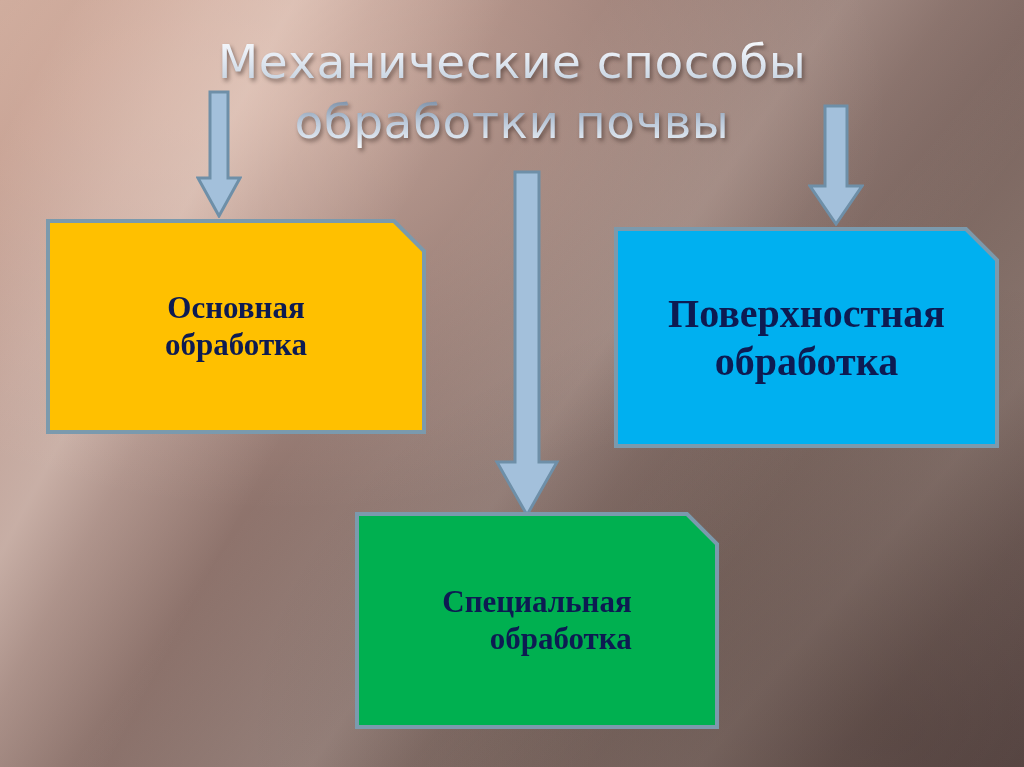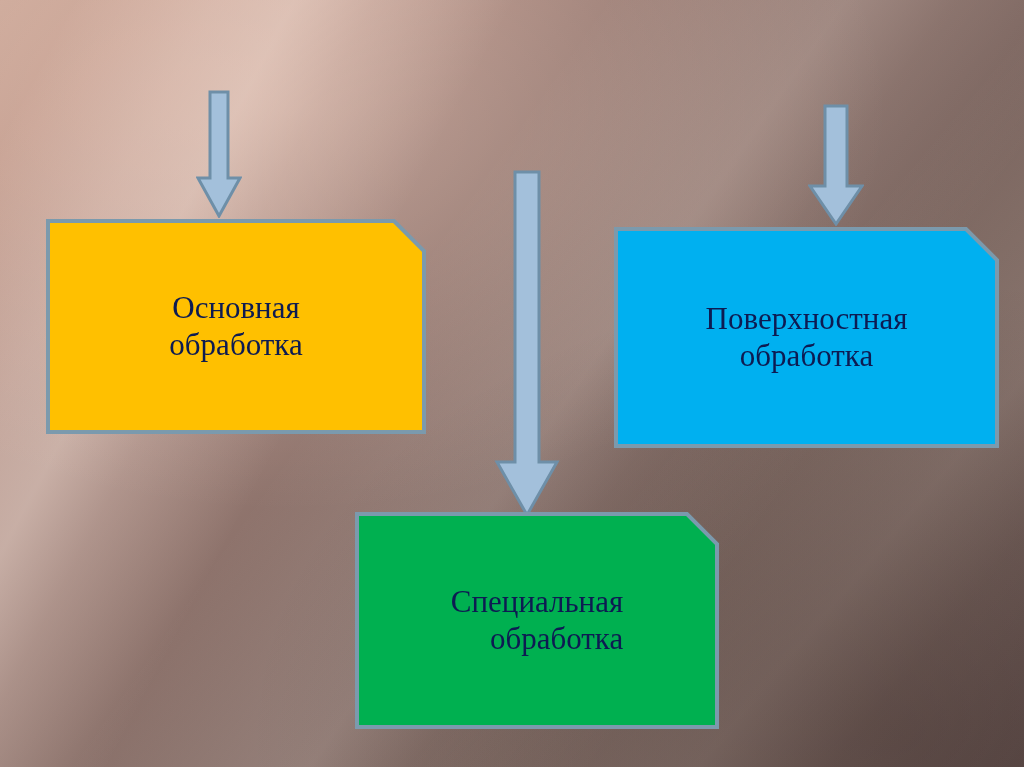--- a/index.html
+++ b/index.html
@@ -137,58 +137,60 @@
   
   .box {
     position: absolute;
     z-index: 4;
     display: flex;
     align-items: center;
     justify-content: center;
     box-sizing: border-box;
     color: #0d1b52;
     font-family: "Liberation Serif", "DejaVu Serif", serif;
-    font-weight: normal;
+    font-weight: bold;
     text-align: center;
     line-height: 1.18;
     user-select: none;
   }
   .box .label { position: relative; z-index: 2; padding: 0 14px; }
 
   .box .shape {
     position: absolute;
     inset: 0;
     z-index: 1;
   }
   .box .shape svg { display: block; width: 100%; height: 100%; }
 
   #box-basic {
     left: 46px;  top: 219px;  width: 380px; height: 215px;
     font-size: 31px;
   }
   #box-surface {
     left: 614px; top: 227px;  width: 385px; height: 221px;
-    font-size: 31px;
+    font-size: 40px;
   }
   #box-special {
     left: 355px; top: 512px;  width: 364px; height: 217px;
     font-size: 31px;
   }
 </style>
 </head>
 <body>
 
 <div id="slide">
 
   <div class="bg-base"></div>
   <div class="bg-streak1"></div>
   <div class="bg-streak2"></div>
   <div class="bg-streak3"></div>
   <div class="bg-vign"></div>
 
+  <div class="title">Механические способы
+обработки почвы</div>
 
   <div class="arrow" id="arrow-left">
     <svg viewBox="0 0 46 128" preserveAspectRatio="none" aria-hidden="true">
       <polygon points="14,2 32,2 32,88 44,88 23,126 2,88 14,88" fill="#A3C0DB" stroke="#6E8FA8" stroke-width="3" stroke-linejoin="miter"></polygon>
     </svg>
   </div>
 
   <div class="arrow" id="arrow-middle">
     <svg viewBox="0 0 66 348" preserveAspectRatio="none" aria-hidden="true">
       <polygon points="21,2 45,2 45,292 63,292 33,345 3,292 21,292" fill="#A3C0DB" stroke="#6E8FA8" stroke-width="3" stroke-linejoin="miter"></polygon>

